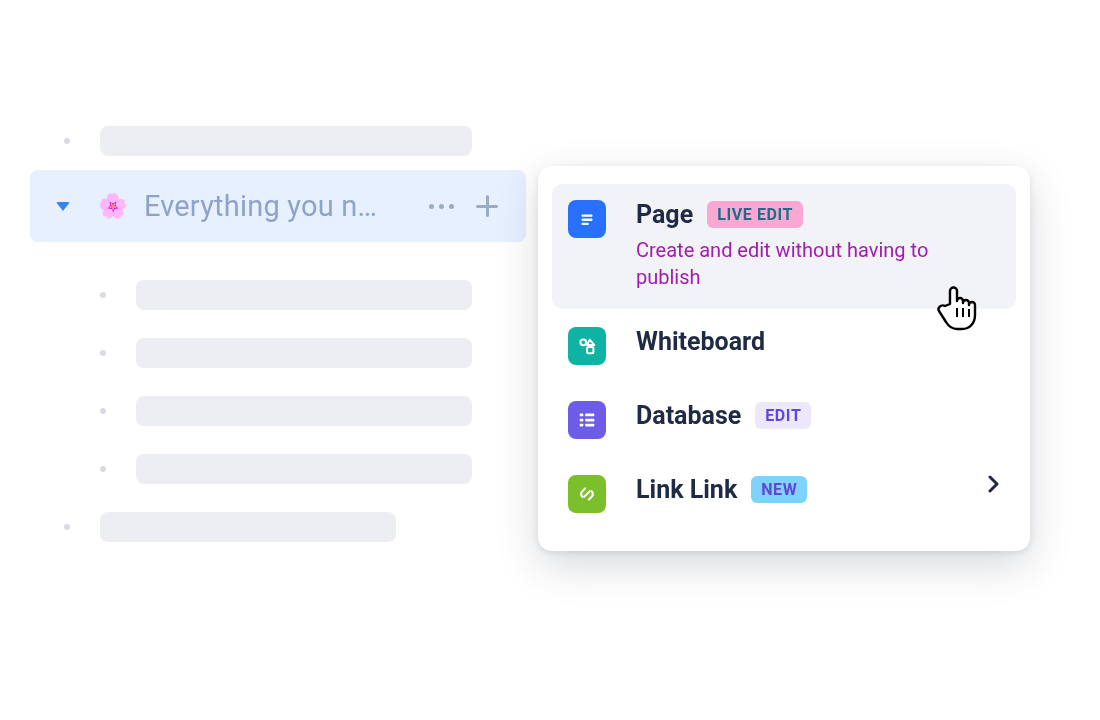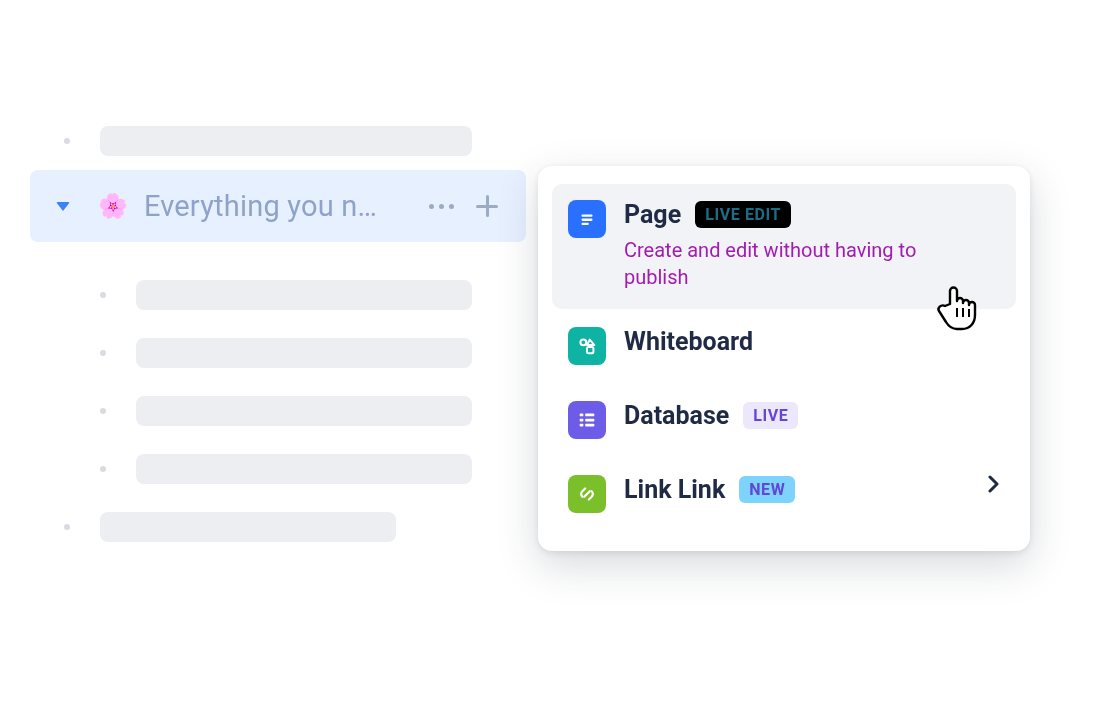--- a/index.html
+++ b/index.html
@@ -87,28 +87,28 @@
   .icon {
     width: 38px; height: 38px; border-radius: 8px;
     display: flex; align-items: center; justify-content: center;
     flex-shrink: 0;
   }
   .icon svg { width: 22px; height: 22px; }
   .ic-page { background: #2970ff; }
   .ic-wb   { background: #0eb3a3; }
   .ic-db   { background: #6c5ce7; }
   .ic-link { background: #7bbf2a; }
-  .item-body { display: flex; flex-direction: column; gap: 8px; }
+  .item-body { display: flex; flex-direction: column; gap: 8px; margin-left: 12px; }
   .title-row { display: flex; align-items: center; gap: 14px; }
   .item-title { font-size: 25px; font-weight: 700; color: #1f2a44; }
   .badge {
     font-size: 16px; font-weight: 700; letter-spacing: 0.6px;
     padding: 4px 10px; border-radius: 6px;
   }
-  .badge.live { background: #000000; color: #1a6e88; }
+  .badge.live { background: #f9a8d4; color: #1a6e88; }
   .badge.beta { background: #ece7fb; color: #6246d6; }
   .badge.new  { background: #7dd3fc; color: #6246d6; }
   .item-desc { font-size: 20px; color: #a21caf; max-width: 340px; line-height: 1.35; }
   .item .chev-right {
     margin-left: auto;
   }
   .chev-right svg { width: 12px; height: 18px; }
 
   
   .cursor {
@@ -207,21 +207,21 @@
         <rect x="10" y="5" width="10" height="3" rx="1" fill="#fff"></rect>
         <rect x="4" y="10.5" width="4" height="3" rx="1" fill="#fff"></rect>
         <rect x="10" y="10.5" width="10" height="3" rx="1" fill="#fff"></rect>
         <rect x="4" y="16" width="4" height="3" rx="1" fill="#fff"></rect>
         <rect x="10" y="16" width="10" height="3" rx="1" fill="#fff"></rect>
       </svg>
     </span>
     <div class="item-body">
       <div class="title-row">
         <span class="item-title">Database</span>
-        <span class="badge beta">LIVE</span>
+        <span class="badge beta">EDIT</span>
       </div>
     </div>
   </div>
 
   <div class="item">
     <span class="icon ic-link">
       <svg viewBox="0 0 24 24" fill="none">
         <path d="M9 15 L15 9" stroke="#fff" stroke-width="2.4" stroke-linecap="round"></path>
         <path d="M10 6 L7 9 a4 4 0 0 0 0 6 l0 0" stroke="#fff" stroke-width="2.4" stroke-linecap="round" fill="none"></path>
         <path d="M14 18 L17 15 a4 4 0 0 0 0 -6 l0 0" stroke="#fff" stroke-width="2.4" stroke-linecap="round" fill="none"></path>

